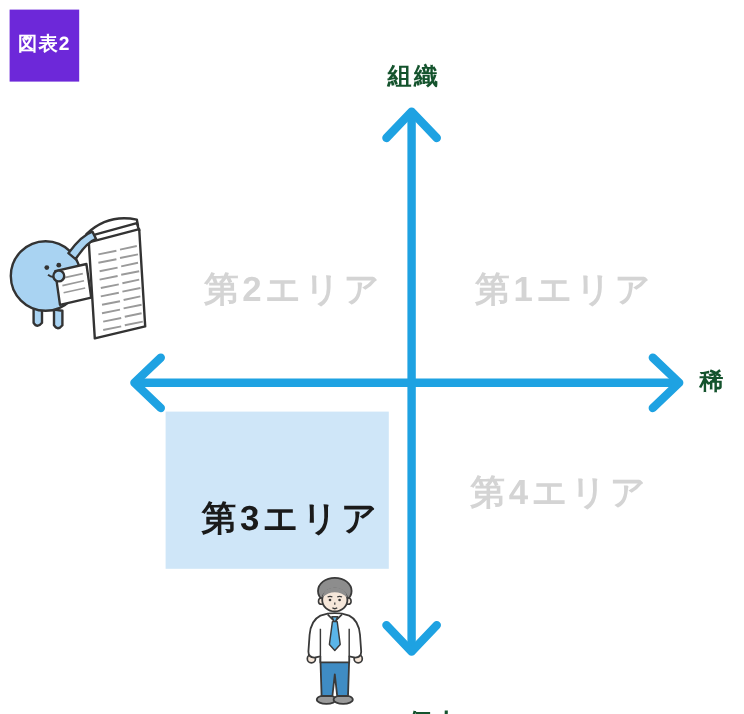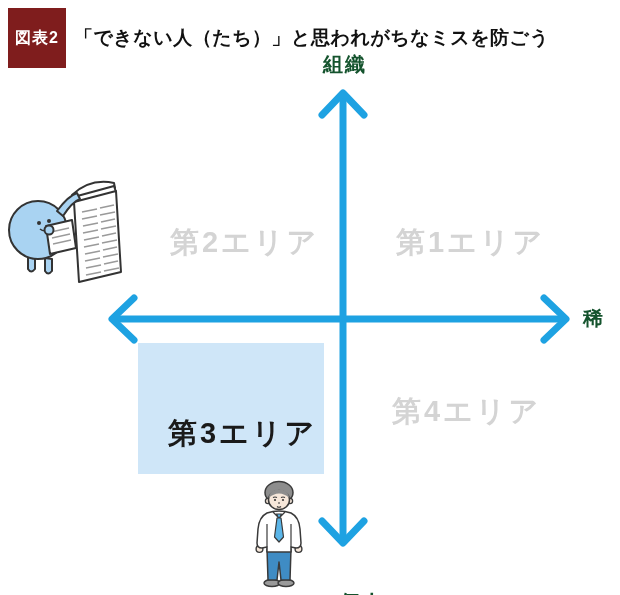--- a/index.html
+++ b/index.html
@@ -17,21 +17,21 @@
   
   .title-row {
     position: absolute;
     left: 8px; top: 8px;
     display: flex;
     align-items: center;
     gap: 8px;
     width: 604px;
   }
   .badge {
-    background: #7f1d1d;
+    background: #6d28d9;
     color: #ffffff;
     font-weight: bold;
     font-size: 16px;
     line-height: 24px;
     padding: 18px 7px;
     letter-spacing: 1px;
     flex: 0 0 auto;
   }
   .title-text {
     color: #111111;
@@ -92,21 +92,20 @@
   .illus-character { left: 2px;   top: 168px; }
   .illus-man       { left: 243px; top: 479px; }
 </style>
 </head>
 <body>
 
 <div class="stage">
 
   <div class="title-row">
     <span class="badge">図表2</span>
-    <span class="title-text">「できない人（たち）」と思われがちなミスを防ごう</span>
   </div>
 
   <div class="q3-box"></div>
 
   <svg class="axes-svg" viewBox="0 0 620 595" xmlns="http://www.w3.org/2000/svg">
     <g stroke="#1ea2e2" stroke-width="7" fill="none" stroke-linecap="round" stroke-linejoin="round">
 
       <line x1="343" y1="97" x2="343" y2="539"></line>
 
       <line x1="116" y1="319" x2="564" y2="319"></line>

